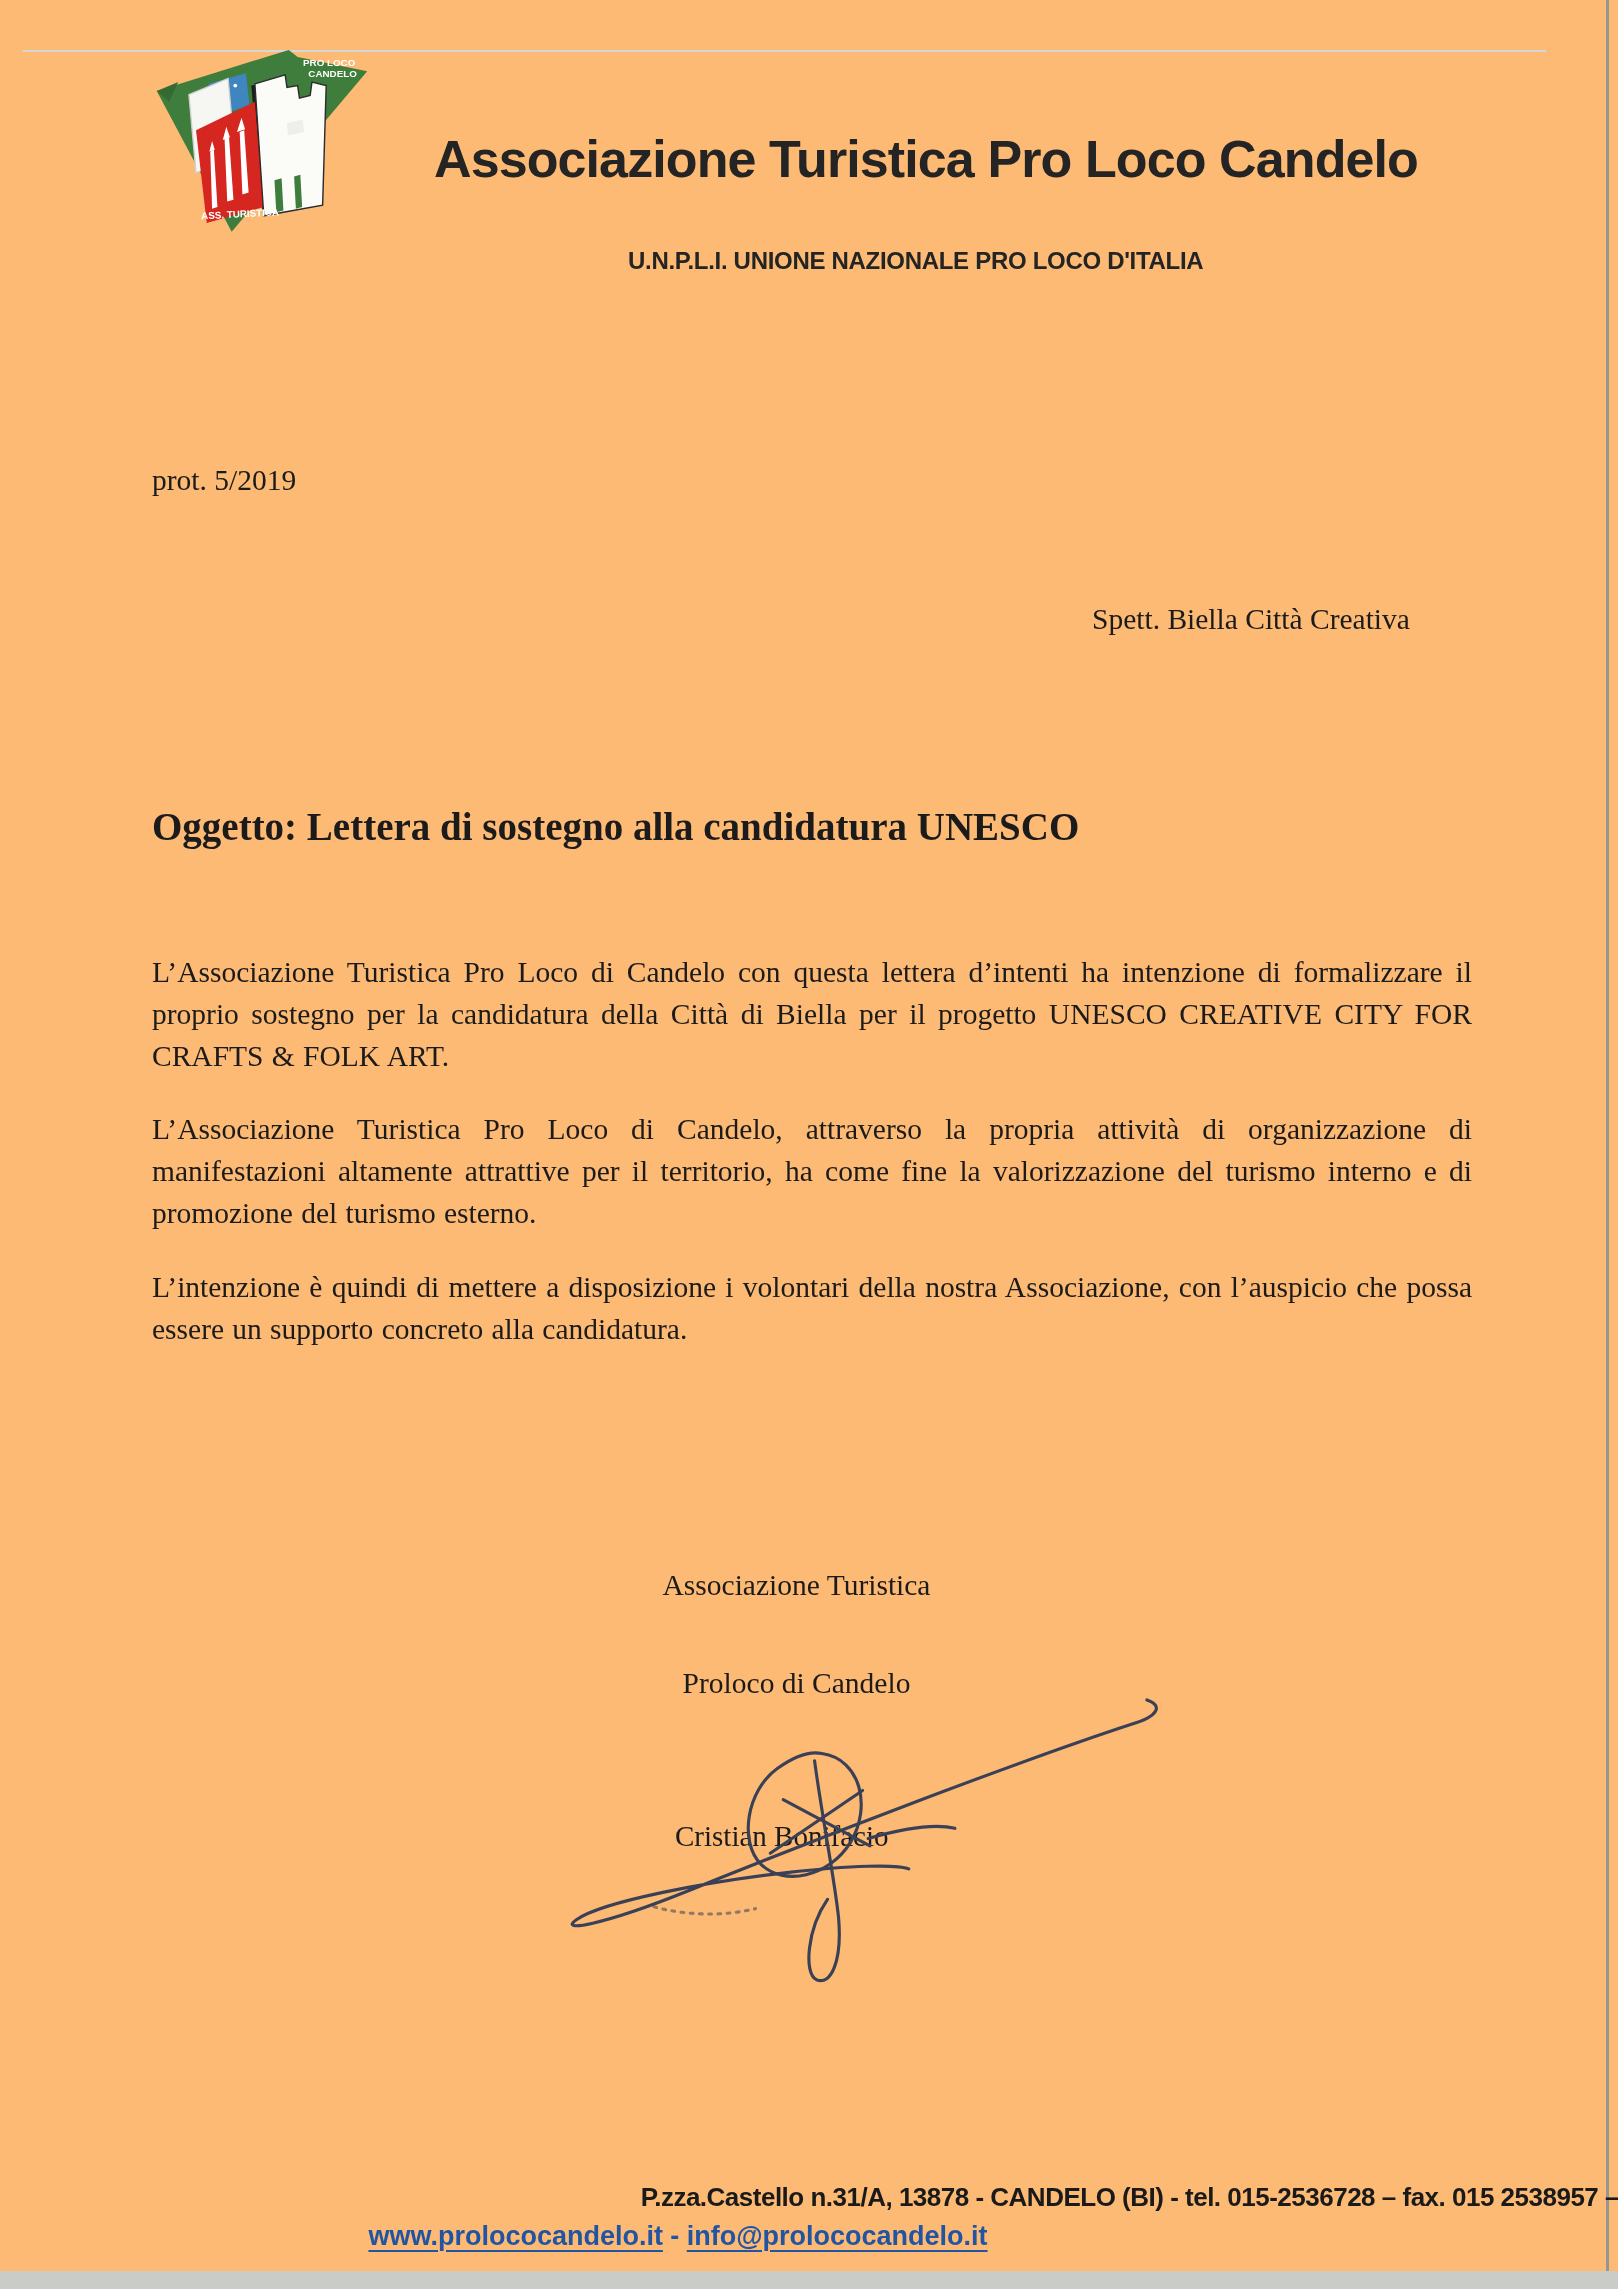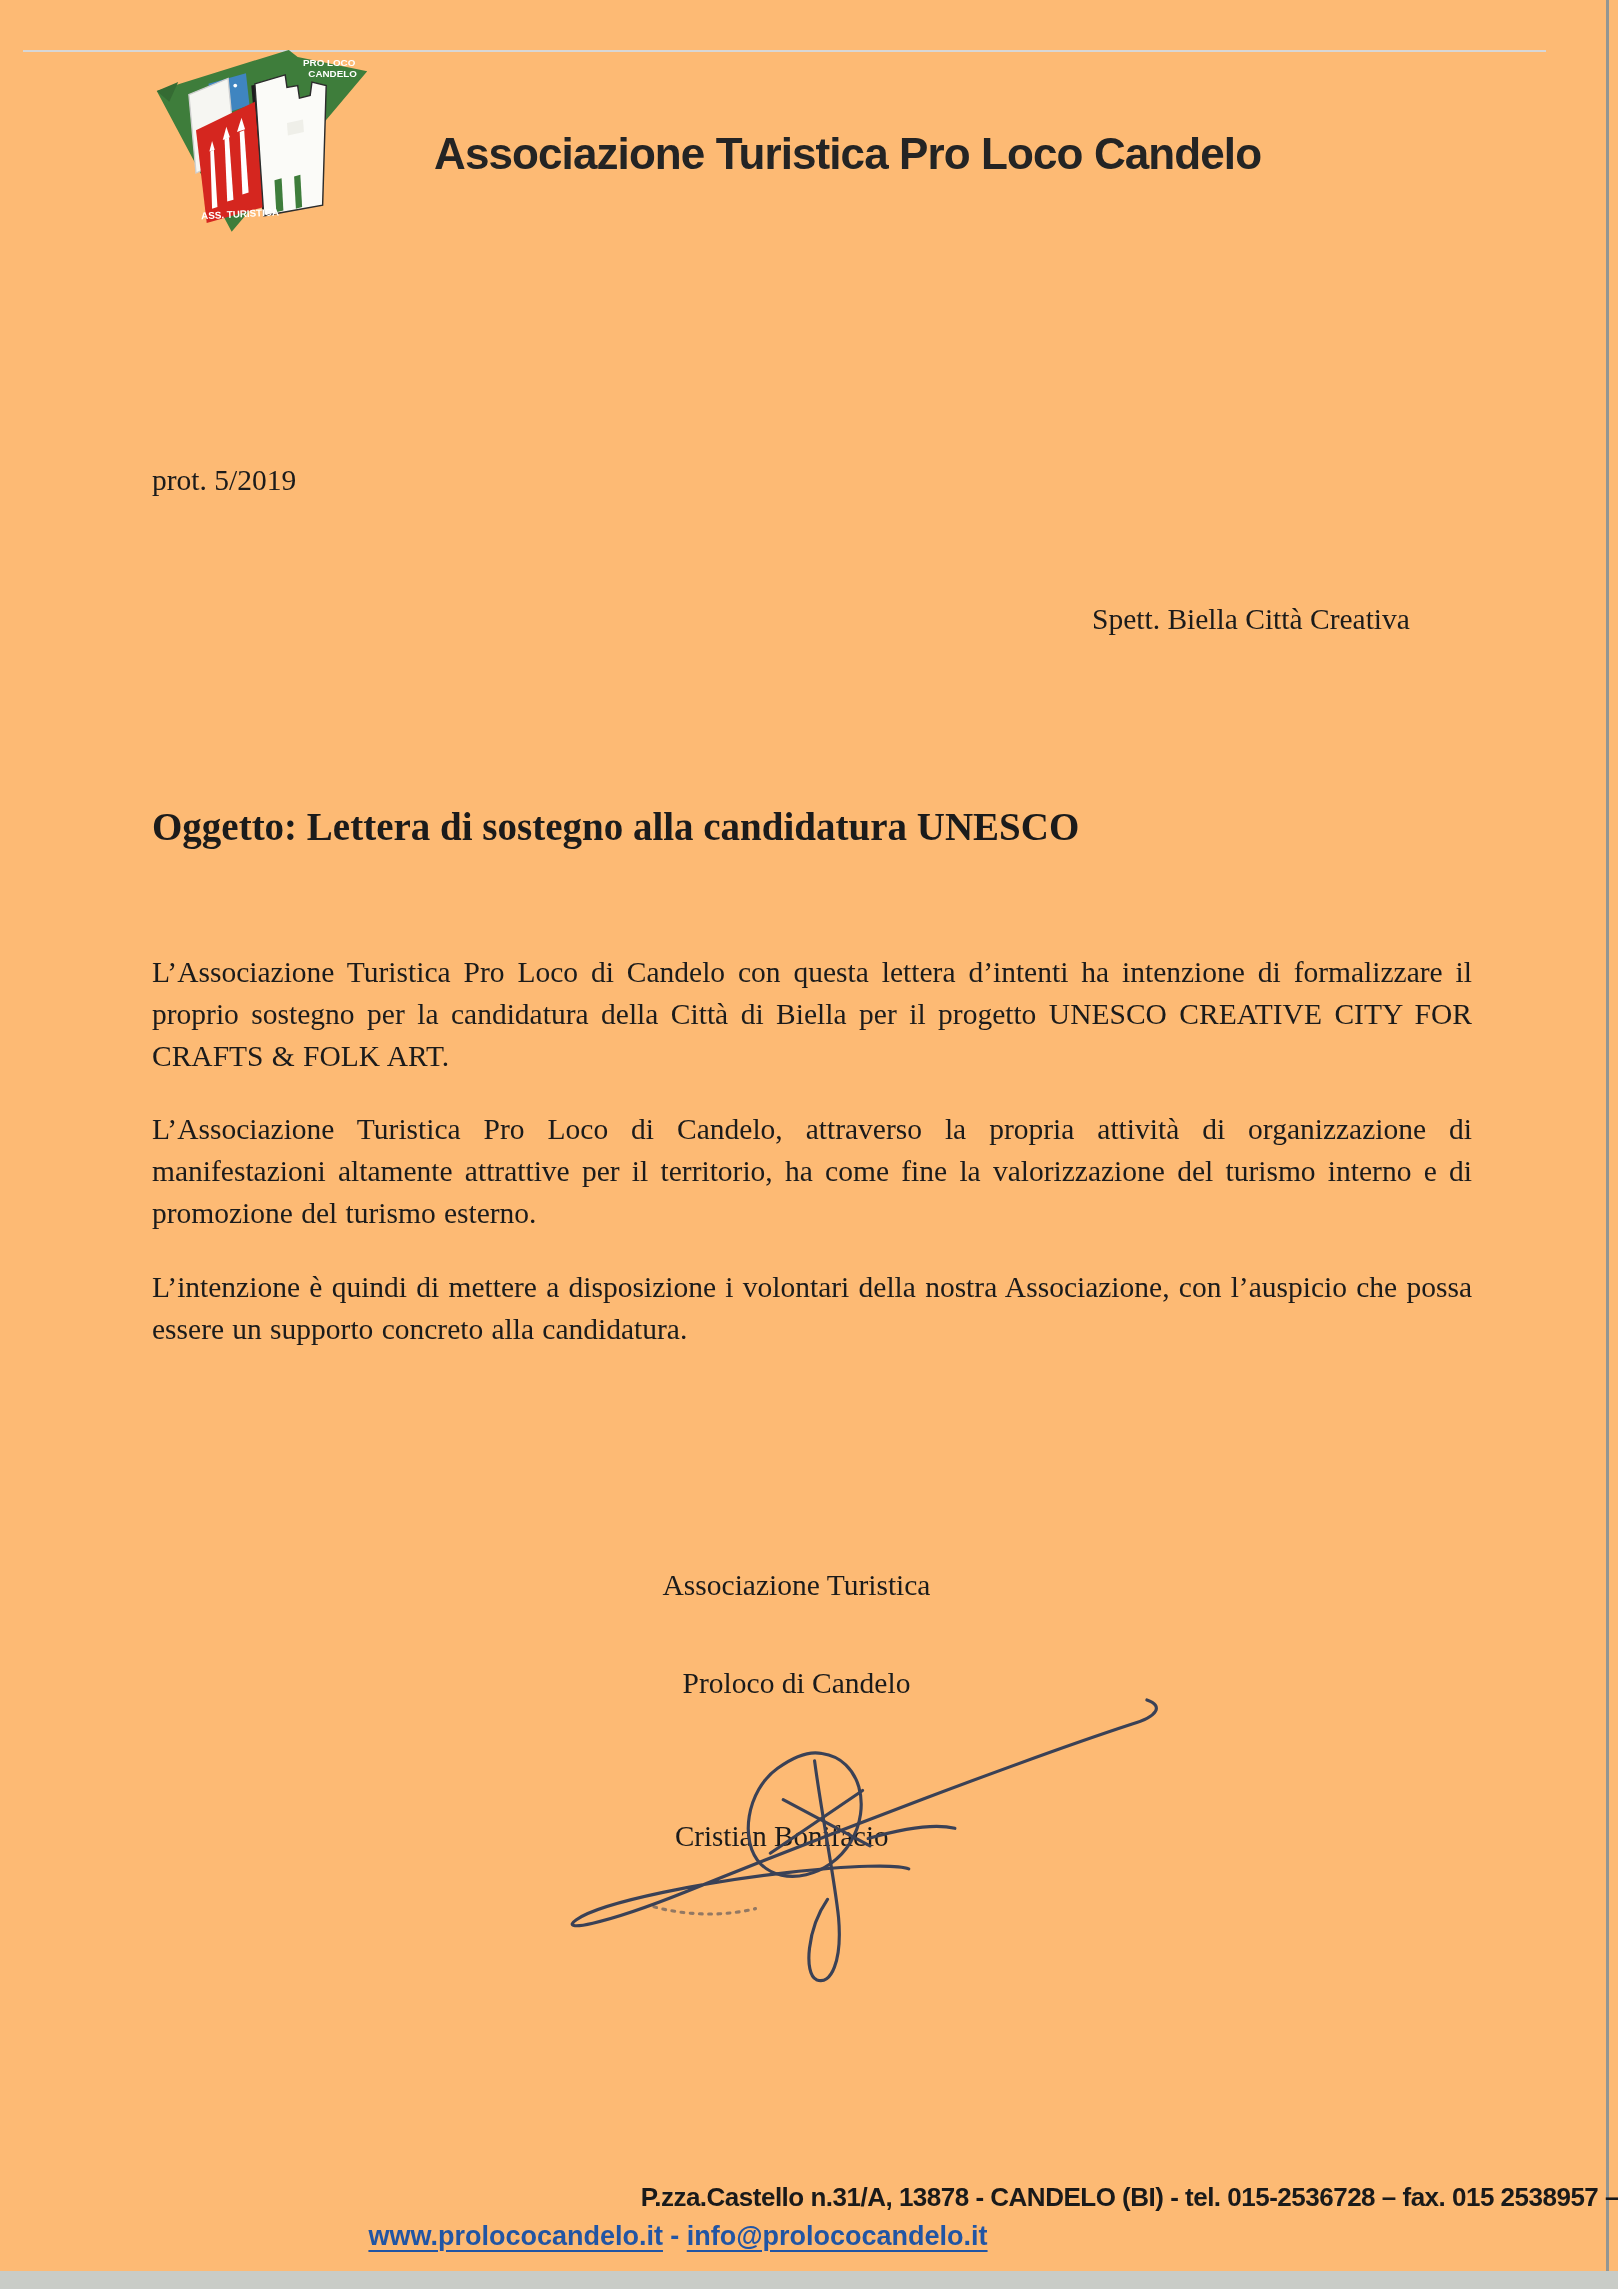--- a/index.html
+++ b/index.html
@@ -14,21 +14,21 @@
   
   .scan-top-line{position:absolute;left:23px;top:50px;width:1523px;height:1.8px;background:#d7d7d7;}
   .scan-right-edge{position:absolute;left:1606px;top:0;width:2.8px;height:2272px;background:#939693;}
   .scan-bottom-strip{position:absolute;left:0;top:2271px;width:1619px;height:18.5px;background:#c9ccc7;}
 
   
   .logo{position:absolute;left:155px;top:44px;width:214px;height:192px;}
   .title{
     position:absolute;left:434px;top:129px;width:1015px;
     font-family:"Liberation Sans", sans-serif;
-    font-size:44px;font-weight:700;color:#242424;letter-spacing:-0.9px;
+    font-size:52px;font-weight:700;color:#242424;letter-spacing:-0.9px;
     white-space:nowrap;
   }
   .subtitle{
     position:absolute;left:628px;top:247px;width:646px;
     font-family:"Liberation Sans", sans-serif;
     font-size:24px;font-weight:700;color:#242424;letter-spacing:-0.3px;
     white-space:nowrap;
   }
 
   
@@ -100,20 +100,21 @@
     <polygon points="134,150 142,148 144,184 136,186" fill="#3e7d3b"></polygon>
     <polygon points="156,146 163,144 165,180 158,182" fill="#3e7d3b"></polygon>
     <polygon points="148,86 166,82 167,96 149,100" fill="#efefe9"></polygon>
 
     <text x="166" y="22" font-family="Liberation Sans, sans-serif" font-size="11" font-weight="700" fill="#ffffff">PRO LOCO</text>
     <text x="172" y="34" font-family="Liberation Sans, sans-serif" font-size="11" font-weight="700" fill="#ffffff">CANDELO</text>
     <text x="52" y="194" font-family="Liberation Sans, sans-serif" font-size="11" font-weight="700" fill="#ffffff" transform="rotate(-3 52 194)">ASS. TURISTICA</text>
   </svg>
 
   <div class="title">Associazione Turistica Pro Loco Candelo</div>
+  <div class="subtitle">U.N.P.L.I. UNIONE NAZIONALE PRO LOCO D'ITALIA</div>
 
   <div class="prot">prot. 5/2019</div>
   <div class="recipient">Spett. Biella Città Creativa</div>
   <div class="subject">Oggetto: Lettera di sostegno alla candidatura UNESCO</div>
 
   <div class="para p1">L’Associazione Turistica Pro Loco di Candelo con questa lettera d’intenti ha intenzione di formalizzare il proprio sostegno per la candidatura della Città di Biella per il progetto UNESCO CREATIVE CITY FOR CRAFTS &amp; FOLK ART.</div>
   <div class="para p2">L’Associazione Turistica Pro Loco di Candelo, attraverso la propria attività di organizzazione di manifestazioni altamente attrattive per il territorio, ha come fine la valorizzazione del turismo interno e di promozione del turismo esterno.</div>
   <div class="para p3">L’intenzione è quindi di mettere a disposizione i volontari della nostra Associazione, con l’auspicio che possa essere un supporto concreto alla candidatura.</div>
 
   <div class="closing1">Associazione Turistica</div>

